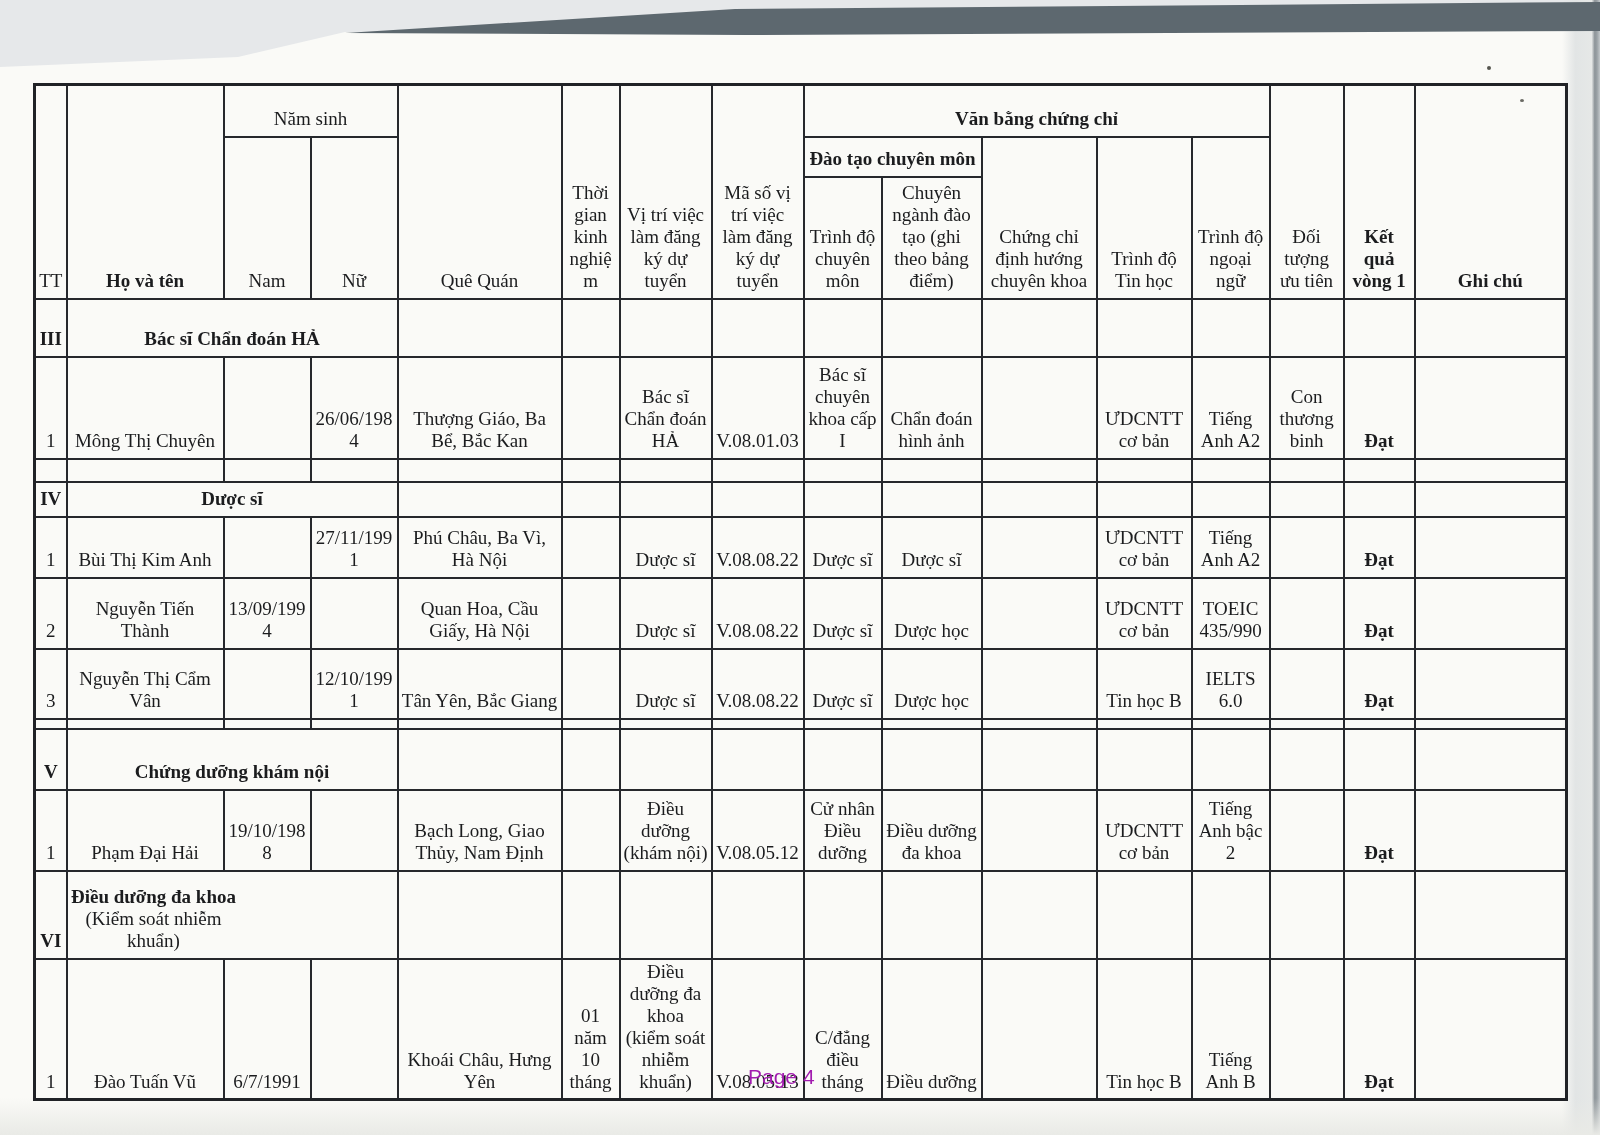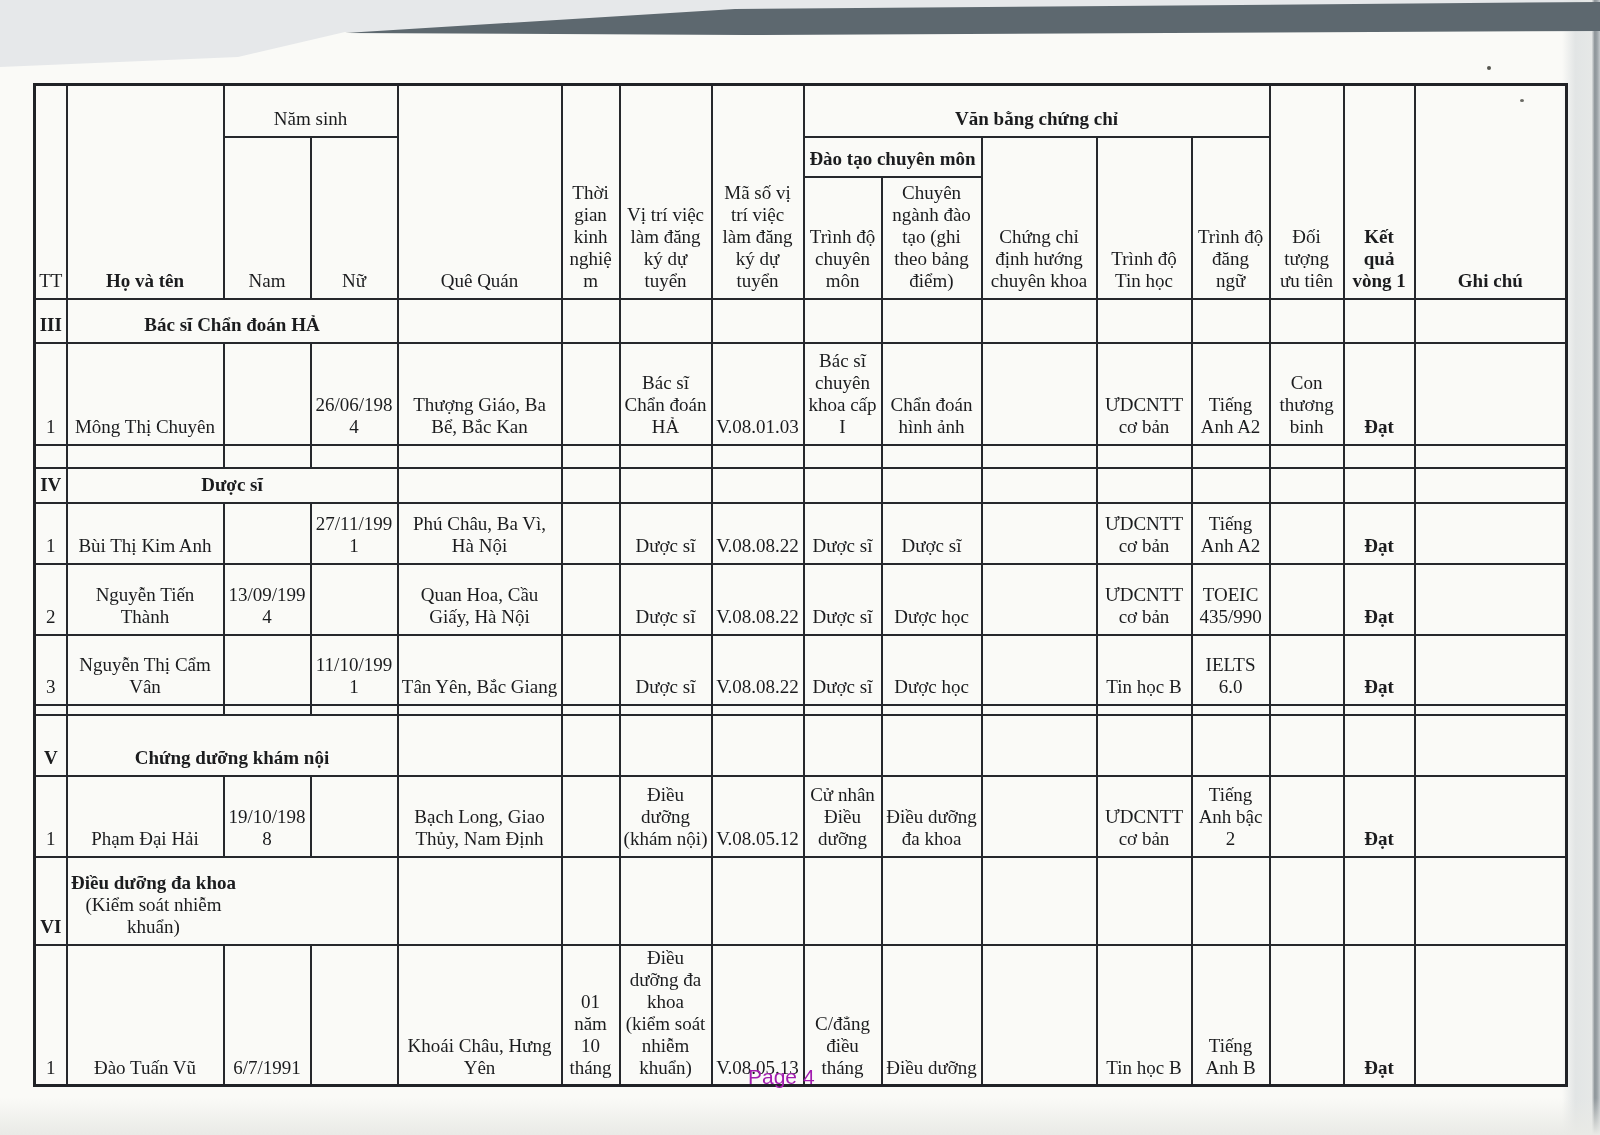--- a/index.html
+++ b/index.html
@@ -85,29 +85,29 @@
         <td rowspan="3">Đối tượng ưu tiên</td>
         <td rowspan="3" class="kq-h">Kết quả vòng 1</td>
         <td rowspan="3" class="gc-h">Ghi chú</td>
       </tr>
       <tr style="height:40px">
         <td rowspan="2">Nam</td>
         <td rowspan="2">Nữ</td>
         <td colspan="2" class="group train">Đào tạo chuyên môn</td>
         <td rowspan="2" class="cc-pad">Chứng chỉ định hướng chuyên khoa</td>
         <td rowspan="2">Trình độ Tin học</td>
-        <td rowspan="2">Trình độ đăng ngữ</td>
+        <td rowspan="2">Trình độ ngoại ngữ</td>
       </tr>
       <tr style="height:122px">
         <td>Trình độ chuyên môn</td>
         <td>Chuyên ngành đào tạo (ghi theo bảng điểm)</td>
       </tr>
     </thead>
     <tbody id="tbody">
-        <tr style="height: 44px;">
+        <tr style="height: 58px;">
           <td class="sec-tt">III</td>
           <td class="sec-title" colspan="3">
             <div><b>Bác sĩ Chẩn đoán HẢ</b></div>
           </td>
           <td></td>
           <td></td>
           <td></td>
           <td></td>
           <td></td>
           <td></td>
@@ -205,21 +205,21 @@
           <td>ƯDCNTT cơ bản</td>
           <td>TOEIC 435/990</td>
           <td></td>
           <td class="kq-val">Đạt</td>
           <td></td>
         </tr>
         <tr style="height: 70px;">
           <td>3</td>
           <td class="name-col">Nguyễn Thị Cẩm Vân</td>
           <td></td>
-          <td>11/10/1991</td>
+          <td>12/10/1991</td>
           <td>Tân Yên, Bắc Giang</td>
           <td></td>
           <td>Dược sĩ</td>
           <td>V.08.08.22</td>
           <td>Dược sĩ</td>
           <td>Dược học</td>
           <td></td>
           <td>Tin học B</td>
           <td>IELTS 6.0</td>
           <td></td>

